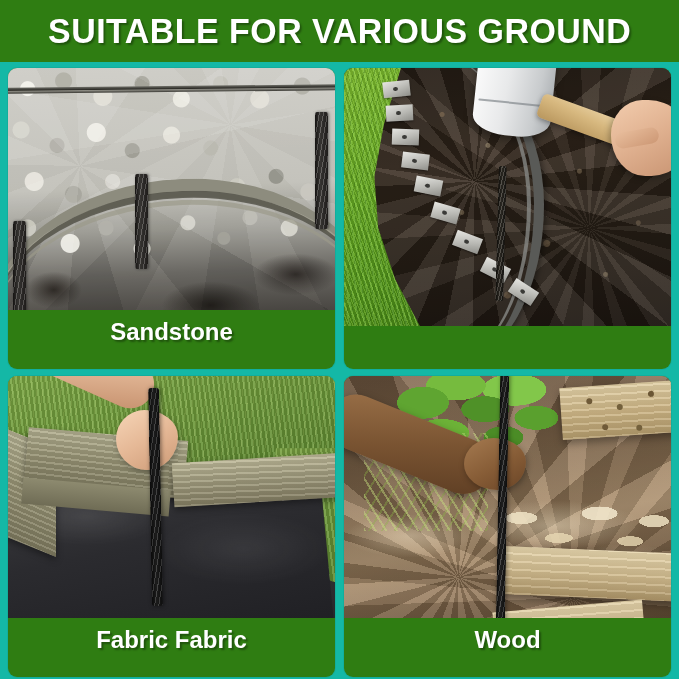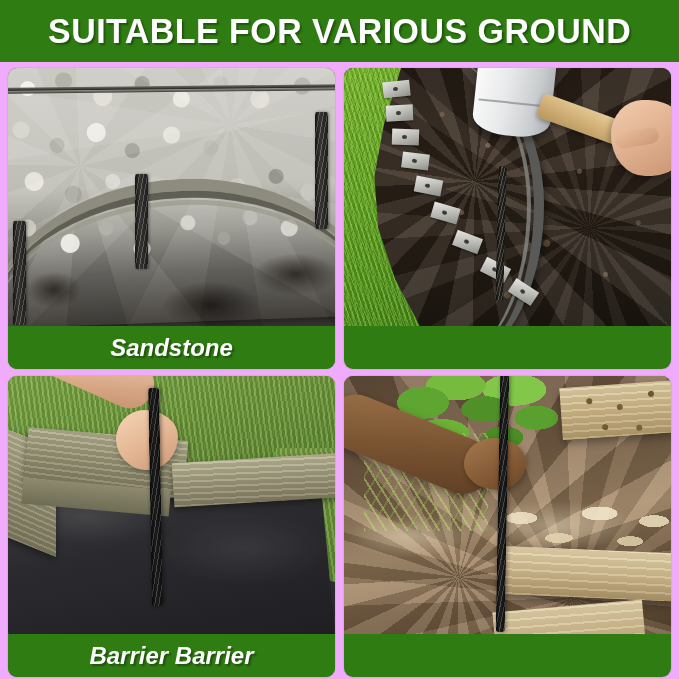--- a/index.html
+++ b/index.html
@@ -10,21 +10,21 @@
     width: 679px;
     height: 679px;
     overflow: hidden;
     font-family: "Liberation Sans", sans-serif;
     background: #b9dd9a;
   }
   .page {
     position: relative;
     width: 679px;
     height: 679px;
-    background: #f0abfc;
+    background: #14b8a6;
     box-sizing: border-box;
   }
 
   
   .header {
     position: absolute;
     left: 0; top: 0;
     width: 679px;
     height: 62px;
     background: #2f7d12;
@@ -66,28 +66,27 @@
   .photo {
     position: absolute;
     left: 0; top: 0;
     width: 100%;
     height: 258px;
     overflow: hidden;
   }
   .label-bar {
     position: absolute;
     left: 0;
-    bottom: 0;
+    bottom: 16px;
     width: 100%;
     height: 43px;
     background: #2f7d12;
     display: flex;
     align-items: center;
     justify-content: center;
-    font-style: italic;
   }
   .label-text {
     color: #ffffff;
     font-size: 24px;
     font-weight: bold;
     font-family: "Liberation Sans", sans-serif;
     text-shadow: 2px 2px 2px rgba(0,0,0,0.35);
     white-space: nowrap;
   }
 
@@ -677,33 +676,36 @@
         <div class="fabric3-folds"></div>
         <div class="timber t-left"></div>
         <div class="timber t-mid"></div>
         <div class="timber-front"></div>
         <div class="timber t-right"></div>
         <div class="arm3"></div>
         <div class="hand3"></div>
         <div class="rebar3"></div>
       </div>
       <div class="label-bar">
-        <span class="label-text">Barrier Barrier</span>
+        <span class="label-text">Fabric Fabric</span>
       </div>
     </div>
 
     <div class="card">
       <div class="photo p4">
         <div class="dirt4"></div>
         <div class="plants4"></div>
         <div class="plants4b"></div>
         <div class="chips4"></div>
         <div class="board4-top"></div>
         <div class="board4-low"></div>
         <div class="board4-bottom"></div>
         <div class="arm4"></div>
         <div class="hand4"></div>
         <div class="rebar4"></div>
       </div>
+      <div class="label-bar">
+        <span class="label-text">Wood</span>
+      </div>
     </div>
 
   </div>
 </div>
 
 </body></html>

